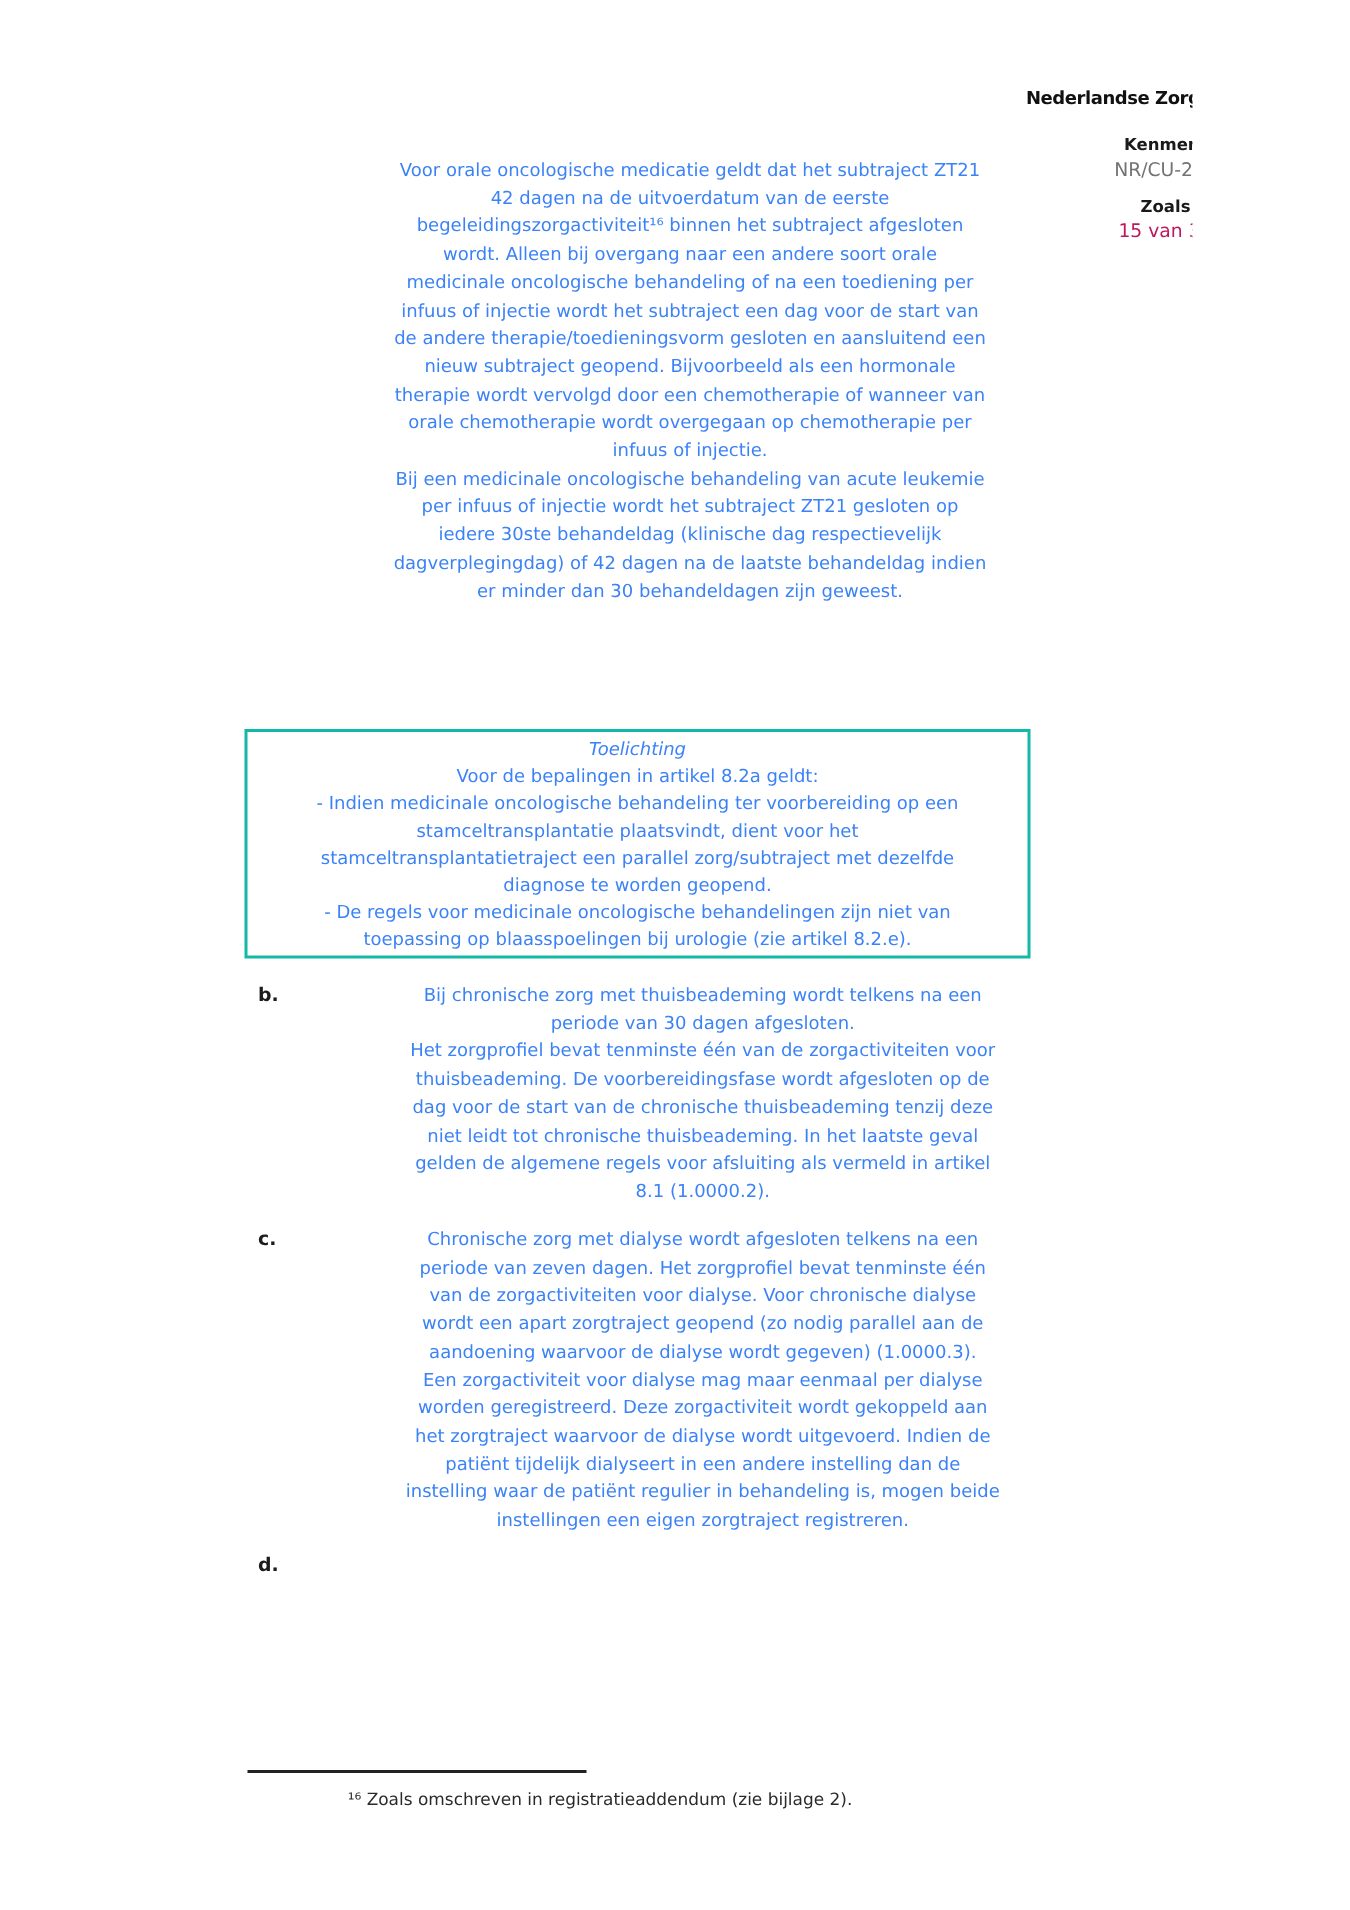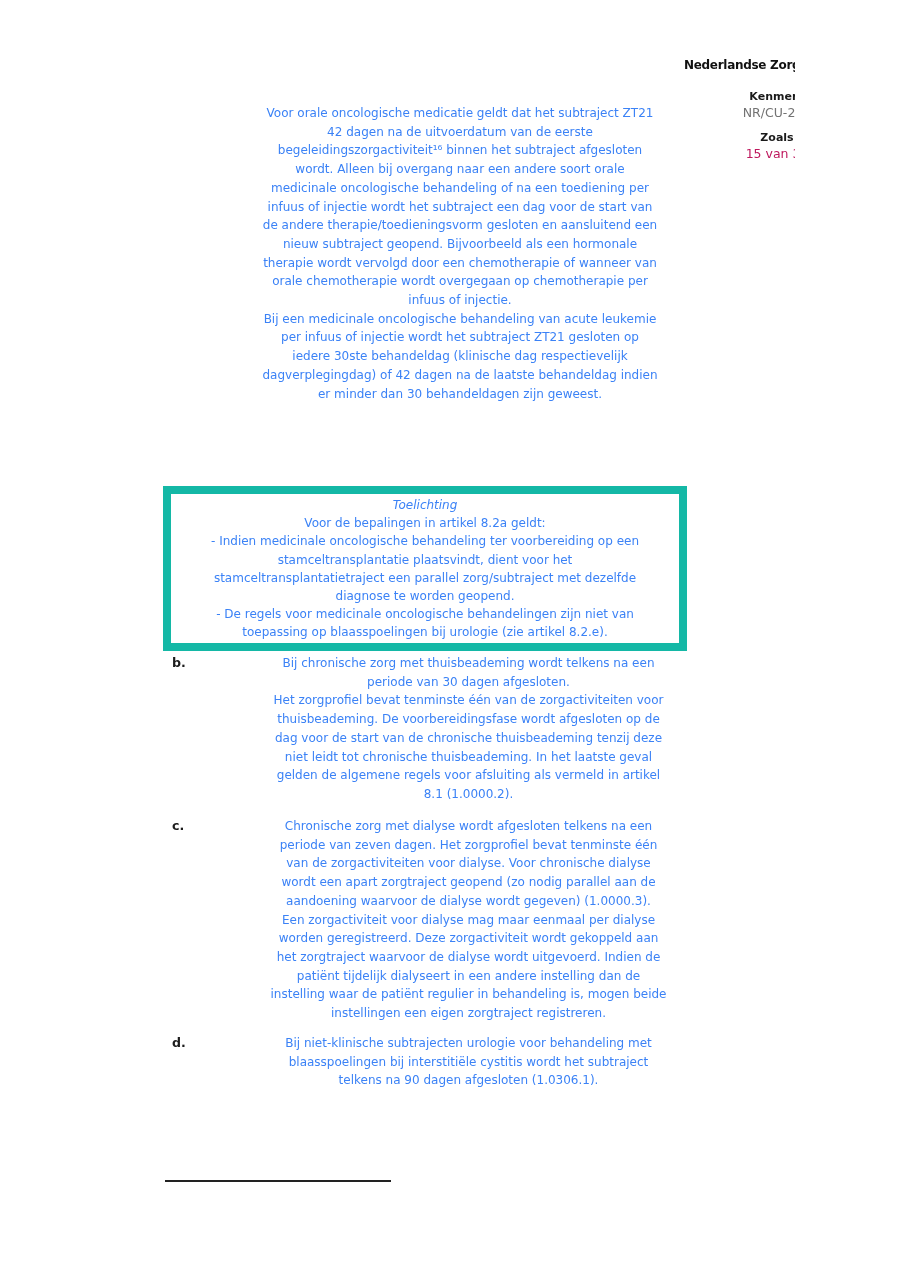--- a/index.html
+++ b/index.html
@@ -63,21 +63,21 @@
     left: 225px;
     top: 104px;
     width: 470px;
   }
   .toelichting-box {
     position: absolute;
     left: 163px;
     top: 486px;
     width: 524px;
     box-sizing: border-box;
-    border: 8px solid #14b8a6;
+    border: 2px solid #14b8a6;
     padding: 2px 10px 1px 10px;
   }
   .toelichting-box .body-text {
     line-height: 18.2px;
   }
   .list-item {
     position: absolute;
     left: 172px;
     width: 510px;
   }
@@ -181,20 +181,18 @@
 Een zorgactiviteit voor dialyse mag maar eenmaal per dialyse
 worden geregistreerd. Deze zorgactiviteit wordt gekoppeld aan
 het zorgtraject waarvoor de dialyse wordt uitgevoerd. Indien de
 patiënt tijdelijk dialyseert in een andere instelling dan de
 instelling waar de patiënt regulier in behandeling is, mogen beide
 instellingen een eigen zorgtraject registreren.</div>
   </div>
 
   <div class="list-item item-d">
     <span class="item-label">d.</span>
-    <div class="item-text body-text">Bij niet-klinische subtrajecten urologie voor behandeling met
-blaasspoelingen bij interstitiële cystitis wordt het subtraject
-telkens na 90 dagen afgesloten (1.0306.1).</div>
   </div>
 
   <div class="footnote-rule"></div>
+  <div class="footnote">¹⁶ Zoals omschreven in registratieaddendum (zie bijlage 2).</div>
 
 </div>
 
 </body></html>

